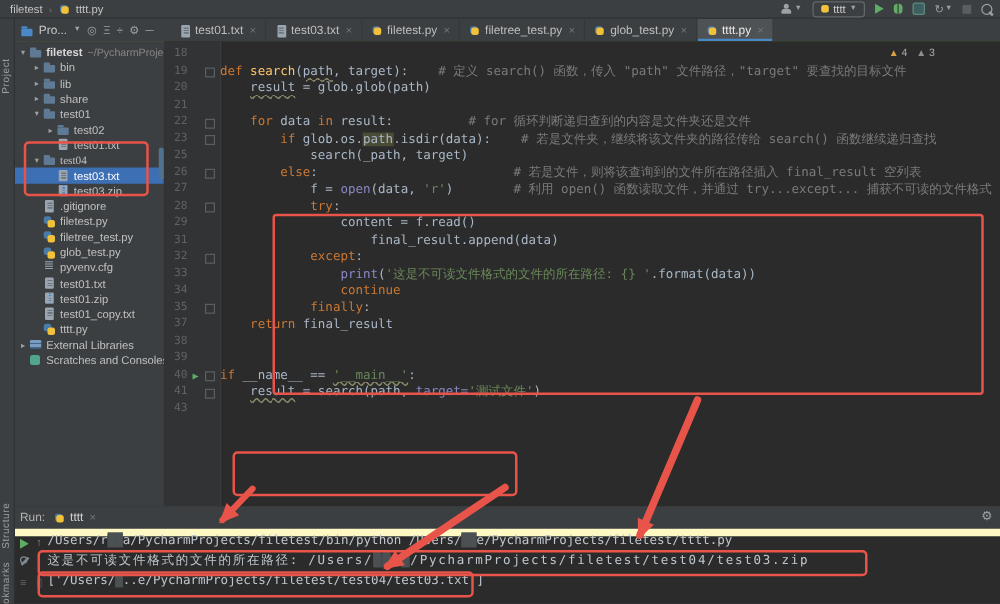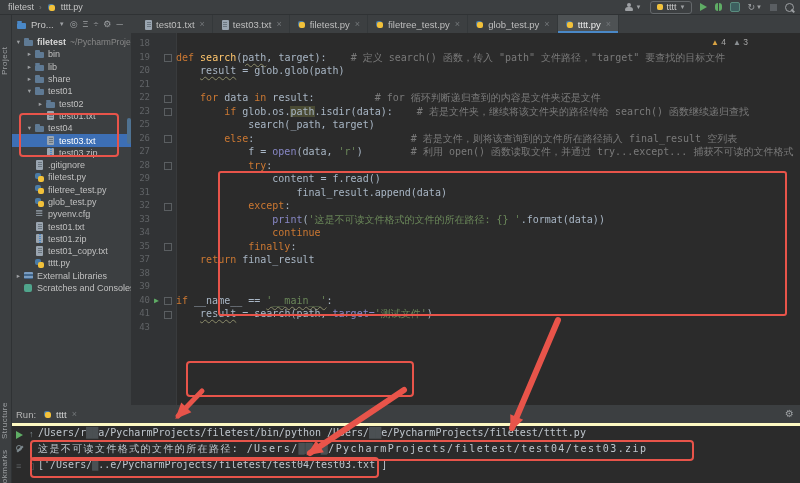--- a/index.html
+++ b/index.html
@@ -78,21 +78,21 @@
   .ct{flex:1;}
   .s-p{color:#a9b7c6}.s-k{color:#cc7832}.s-f{color:#ffc66d}.s-s{color:#6a8759}
   .s-c{color:#7a7a7a}.s-b{color:#8888c6}
   .s-hl{color:#a9b7c6;background:#4a4b34;}
   .s-w{text-decoration:underline wavy #8c8c6a 1px;text-underline-offset:2px;}
   .s-ul{text-underline-offset:2px;}
   .warnbox{position:absolute;right:52px;top:4px;display:flex;gap:7px;align-items:center;font-size:8.5px;color:#a8a8a8;}
   .warn-tri{font-size:8px;}
   
   .runpanel{position:absolute;left:11px;top:405px;right:0;bottom:0;background:#2b2b2b;}
-  .runheader{height:18px;background:#3c3f41;border-bottom:3px solid #fef9c3;display:flex;align-items:center;gap:7px;font-size:9.5px;padding-left:5px;color:#b5b5b5;}
+  .runheader{height:18px;background:#3c3f41;border-bottom:6px solid #fef9c3;display:flex;align-items:center;gap:7px;font-size:9.5px;padding-left:5px;color:#b5b5b5;}
   .runtab{display:flex;align-items:center;gap:4px;color:#d5d5d5;}
   .rp-gear{position:absolute;right:6px;top:3px;color:#9da0a3;font-size:10px;}
   .ctools{position:absolute;left:2px;top:24px;width:28px;}
   .ctool{position:absolute;font-size:9px;color:#7e8a8f;}
   .rerun{width:0;height:0;border-left:7px solid #5fad65;border-top:4px solid transparent;border-bottom:4px solid transparent;}
   .wrench{width:8px;height:8px;position:relative;}
   .wrench::before{content:"";position:absolute;left:3px;top:0;width:2px;height:8px;background:#7e8a8f;transform:rotate(45deg);}
   .wrench::after{content:"";position:absolute;left:0;top:0;width:4px;height:4px;border:1.5px solid #7e8a8f;border-radius:50%;}
   .clines{position:absolute;left:27px;top:20px;right:0;font-family:"DejaVu Sans Mono","Liberation Mono",monospace;font-size:10px;line-height:16px;white-space:pre;}
   .cline{height:16px;}
@@ -219,21 +219,21 @@
         <div class="trow" style="padding-left: 25px;">
           <span class="tarrow">▸</span>
           <span class="ic ic-folder"></span>
           <span class="tlabel">test02</span>
         </div>
         <div class="trow" style="padding-left: 25px;">
           <span class="tarrow"></span>
           <span class="ic ic-text"></span>
           <span class="tlabel">test01.txt</span>
         </div>
-        <div class="trow" style="padding-left: 14px;">
+        <div class="trow" style="padding-left: 14px; font-family: Liberation Serif, serif;">
           <span class="tarrow">▾</span>
           <span class="ic ic-folder"></span>
           <span class="tlabel">test04</span>
         </div>
         <div class="trow sel" style="padding-left: 25px;">
           <span class="tarrow"></span>
           <span class="ic ic-text"></span>
           <span class="tlabel">test03.txt</span>
         </div>
         <div class="trow" style="padding-left: 25px;">

